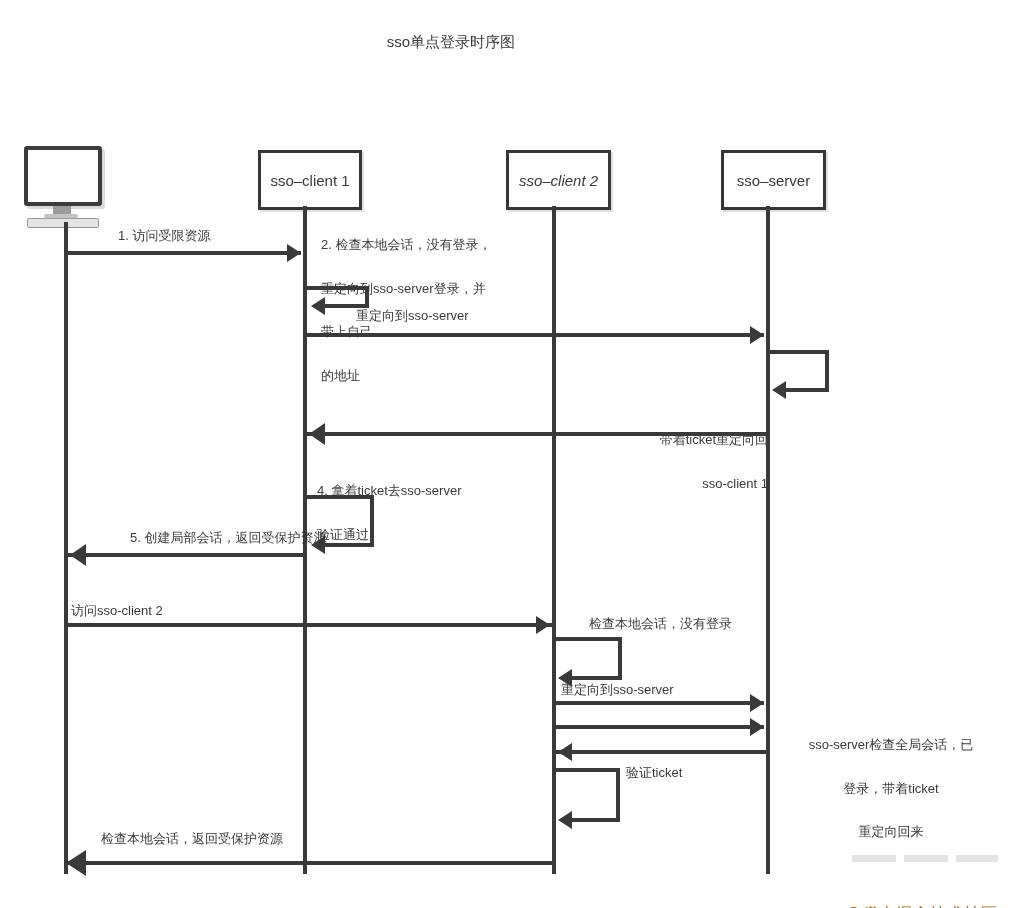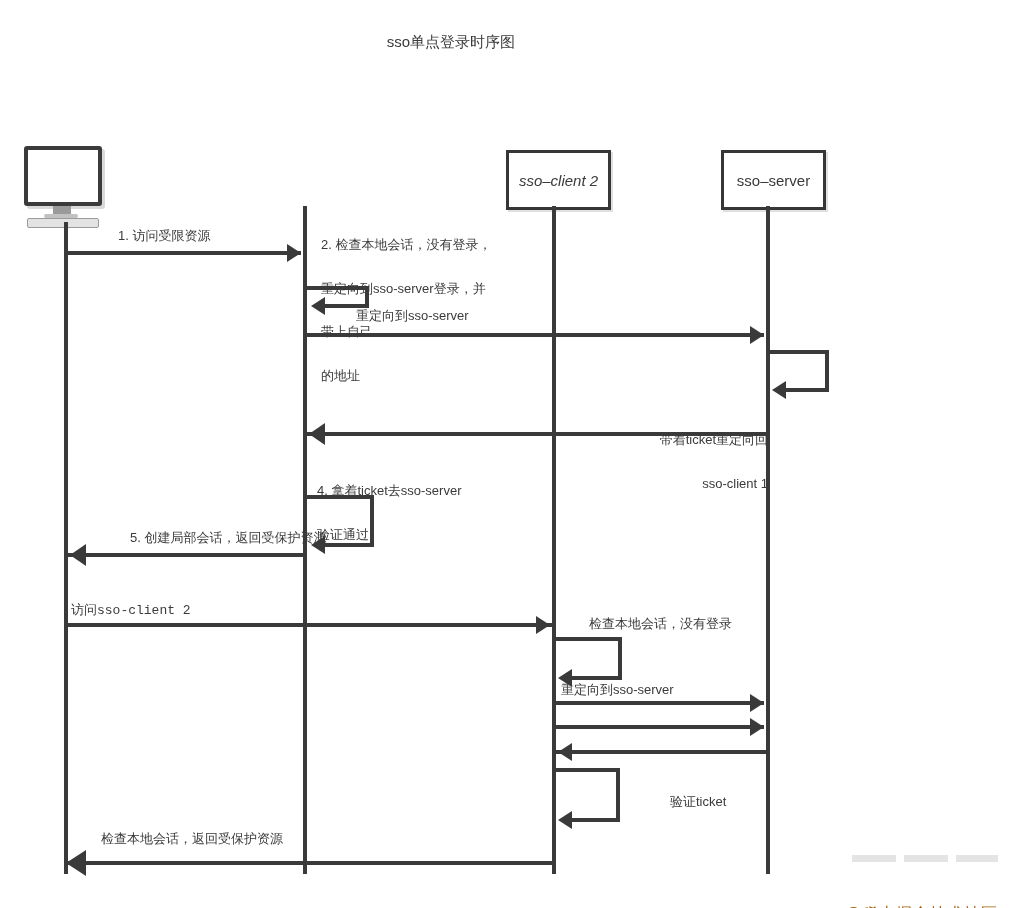--- a/index.html
+++ b/index.html
@@ -36,20 +36,23 @@
 
   <div class="title">sso单点登录时序图</div>
 
   <div>
     <div class="monitor"></div>
     <div class="stand"></div>
     <div class="standbase"></div>
     <div class="keyboard"></div>
   </div>
 
+  <div class="pbox" style="left:258px;top:150px;">
+    <span>sso–client 1</span>
+  </div>
   <div class="pbox" style="left:506px;top:150px;width:99px;font-style:italic;">
     <span>sso–client 2</span>
   </div>
   <div class="pbox" style="left:721px;top:150px;width:99px;">
     <span>sso–server</span>
   </div>
 
   <div class="v" style="left:64px;top:222px;height:652px;"></div>
   <div class="v" style="left:303px;top:206px;height:668px;"></div>
   <div class="v" style="left:552px;top:206px;height:668px;"></div>
@@ -95,46 +98,51 @@
 
   <div class="h" style="left:307px;top:495px;width:67px;"></div>
   <div class="v" style="left:370px;top:495px;height:52px;"></div>
   <div class="h" style="left:325px;top:543px;width:49px;"></div>
   <div class="arr-l" style="left:311px;top:536px;"></div>
 
   <div class="lbl" style="left:130px;top:531px;">5. 创建局部会话，返回受保护资源</div>
   <div class="h" style="left:68px;top:553px;width:239px;"></div>
   <div class="arr-l med" style="left:70px;top:544px;"></div>
 
-  <div class="lbl" style="left:71px;top:604px;font-family:Liberation Mono, monospace;">访问sso-client 2</div>
+  <div class="lbl" style="left:71px;top:604px;">访问sso-client 2</div>
   <div class="lbl" style="left:562px;top:617px;margin-left:27px;">检查本地会话，没有登录</div>
   <div class="h" style="left:68px;top:623px;width:484px;"></div>
   <div class="arr-r" style="left:536px;top:616px;"></div>
 
   <div class="h" style="left:556px;top:637px;width:66px;"></div>
   <div class="v" style="left:618px;top:637px;height:43px;"></div>
   <div class="h" style="left:572px;top:676px;width:50px;"></div>
   <div class="arr-l" style="left:558px;top:669px;"></div>
 
   <div class="lbl" style="left:561px;top:683px;">重定向到sso-server</div>
   <div class="h" style="left:556px;top:701px;width:208px;"></div>
   <div class="arr-r" style="left:750px;top:694px;"></div>
 
   <div class="h" style="left:556px;top:725px;width:208px;"></div>
   <div class="arr-r" style="left:750px;top:718px;"></div>
 
+  <div class="lbl ctr" style="left:795px;top:709px;width:192px;">
+    <div>sso-server检查全局会话，已</div>
+    <div>登录，带着ticket</div>
+    <div>重定向回来</div>
+  </div>
 
   <div class="h" style="left:556px;top:750px;width:212px;"></div>
   <div class="arr-l" style="left:558px;top:743px;"></div>
 
   <div class="h" style="left:556px;top:768px;width:64px;"></div>
   <div class="v" style="left:616px;top:768px;height:54px;"></div>
   <div class="h" style="left:572px;top:818px;width:48px;"></div>
   <div class="arr-l" style="left:558px;top:811px;"></div>
-  <div class="lbl" style="left:626px;top:795px;margin-left:44px;">验证ticket</div>
+  <div class="lbl" style="left:626px;top:766px;">验证ticket</div>
 
   <div class="lbl" style="left:101px;top:832px;">检查本地会话，返回受保护资源</div>
   <div class="h" style="left:66px;top:861px;width:490px;"></div>
   <div class="arr-l big" style="left:66px;top:850px;"></div>
 
   <div class="wm-bar" style="left:852px;width:44px;"></div>
   <div class="wm-bar" style="left:904px;width:44px;"></div>
   <div class="wm-bar" style="left:956px;width:42px;"></div>
   <div class="watermark">@稀土掘金技术社区</div>
 

